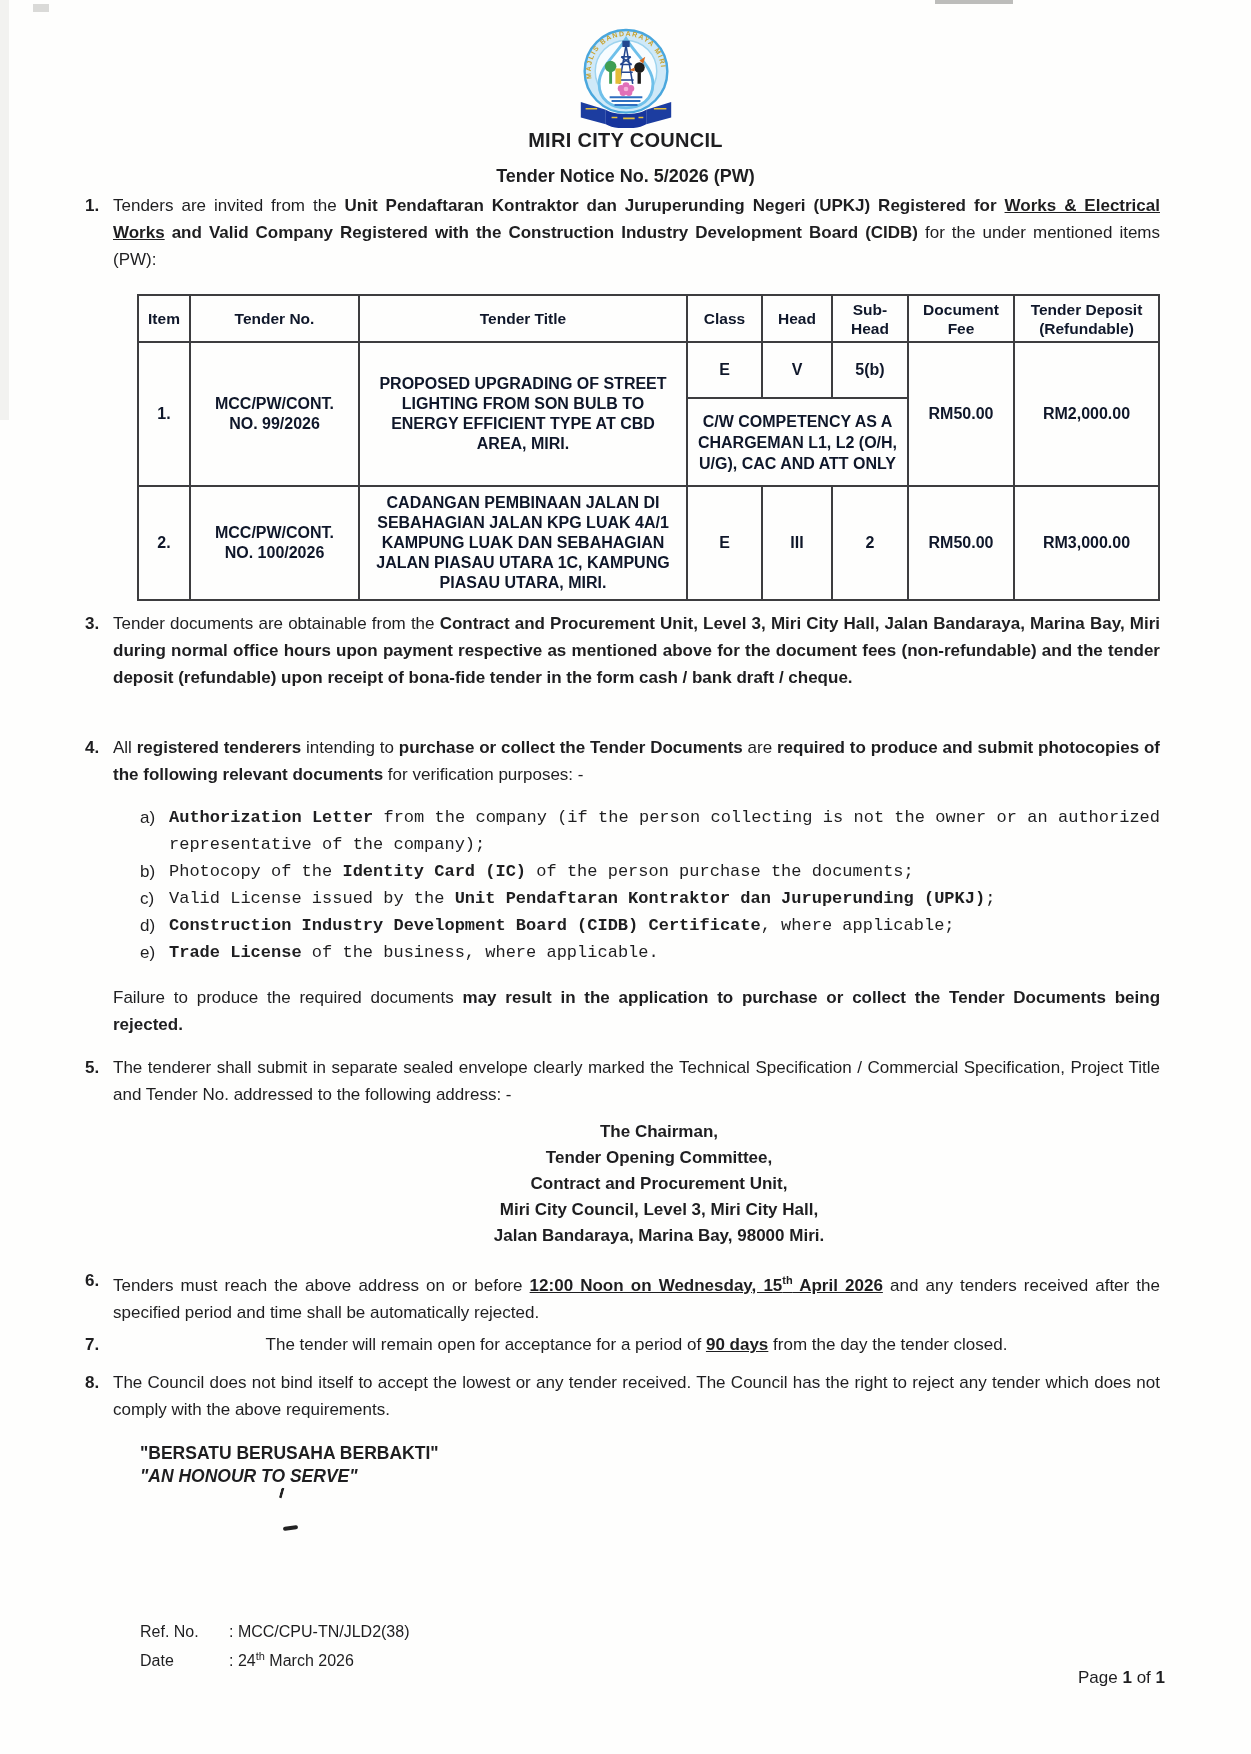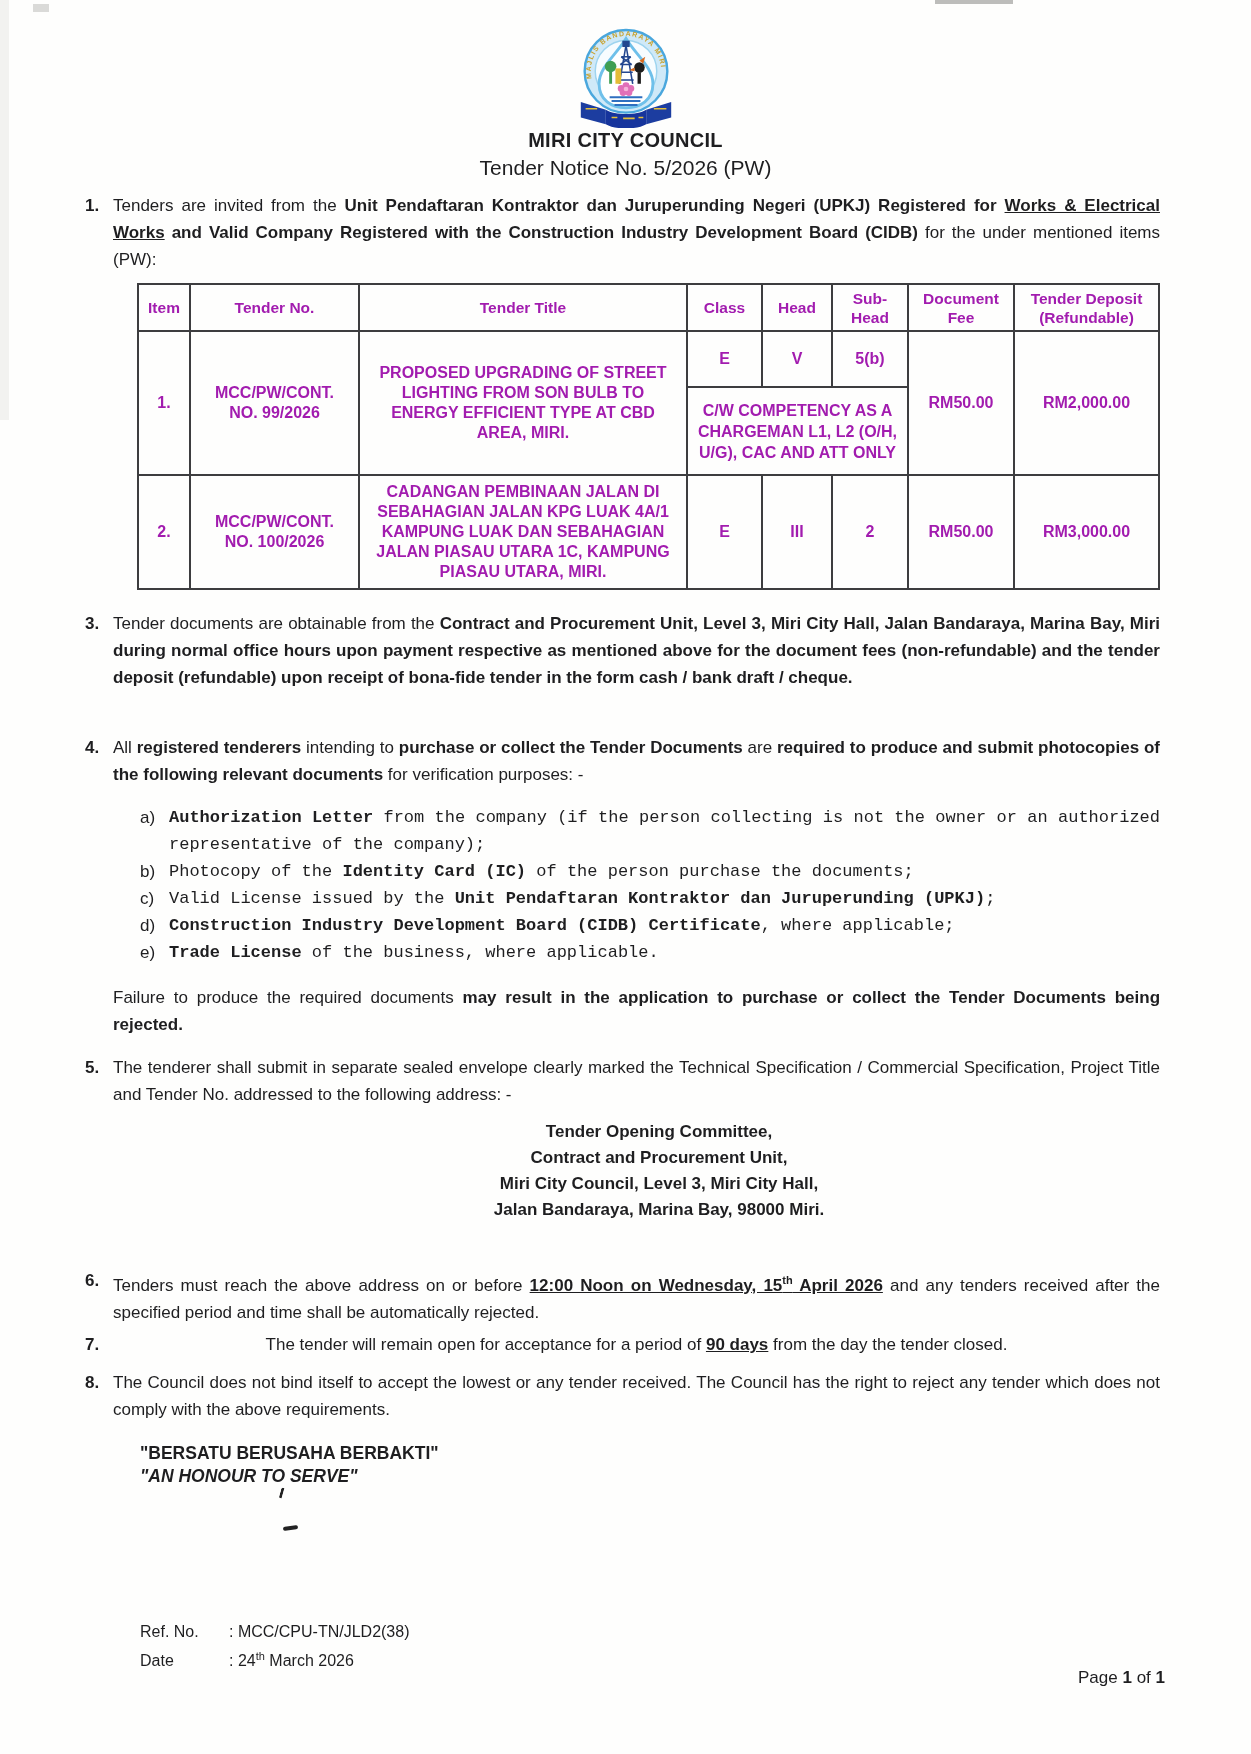--- a/index.html
+++ b/index.html
@@ -6,32 +6,32 @@
   .page{position:relative;width:1251px;height:1754px;margin:0 auto;background:#fefefd;
         font-family:"Liberation Sans","DejaVu Sans",sans-serif;color:#1e1e20;overflow:hidden;}
   
   .art-tr{position:absolute;left:935px;top:0;width:78px;height:4px;background:#bdbdbb;}
   .art-tl{position:absolute;left:33px;top:4px;width:16px;height:8px;background:#dadad8;}
   .art-left{position:absolute;left:0;top:0;width:9px;height:420px;background:#ecece9;opacity:.7;}
 
   .hdr{position:absolute;top:28px;left:0;width:100%;text-align:center;}
   .hdr .logo{display:block;margin:0 auto;width:152px;height:100px;}
   .cname{font-size:20px;font-weight:bold;letter-spacing:.3px;margin-top:1px;}
-  .tnotice{font-size:21px;font-weight:normal;margin-top:4px;}
+  .tnotice{font-size:18px;font-weight:bold;margin-top:14px;}
 
   .para{position:absolute;left:85px;width:1075px;display:flex;font-size:17px;line-height:27px;}
   .pnum{width:28px;flex:none;font-weight:bold;}
   .ptext{flex:1;text-align:justify;}
   .plain{position:absolute;font-size:17px;line-height:27px;text-align:justify;}
   .b{font-weight:bold;}
   .bu{font-weight:bold;text-decoration:underline;}
   sup{font-size:11px;}
 
-  table.tender{position:absolute;left:137px;top:283px;width:1021px;border-collapse:collapse;
-        table-layout:fixed;font-size:16px;font-weight:bold;color:#a21caf;}
+  table.tender{position:absolute;left:137px;top:294px;width:1021px;border-collapse:collapse;
+        table-layout:fixed;font-size:16px;font-weight:bold;color:#0f172a;}
   .tender td,.tender th{border:2px solid #3d3d3f;padding:2px 8px;vertical-align:middle;
         text-align:center;line-height:20px;overflow:hidden;}
   .tender th{font-size:15.5px;line-height:19px;height:41px;padding:2px 4px;}
   .cell-title{text-align:justify;padding:6px 11px;}
   .cell-tno{text-align:left;padding-left:11px;}
   .row-ehs td{height:50px;}
   .row-comp td{height:78px;line-height:21px;padding:4px 0;}
   .row-two td{height:108px;margin-top:8px;}
 
   .sublist{position:absolute;left:140px;top:804px;width:1020px;font-size:17px;line-height:27px;}
@@ -206,20 +206,21 @@
   </div>
 
   <div class="plain" style="left:113px;top:984px;width:1047px;"><span>Failure to produce the required documents </span><span class="b">may result in the application to purchase or collect the Tender Documents being rejected.</span></div>
 
   <div class="para" style="top:1054px;">
     <div class="pnum">5.</div>
     <div class="ptext">The tenderer shall submit in separate sealed envelope clearly marked the Technical Specification / Commercial Specification, Project Title and Tender No. addressed to the following address: -</div>
   </div>
 
   <div class="addr">
+    <div>The Chairman,</div>
     <div>Tender Opening Committee,</div>
     <div>Contract and Procurement Unit,</div>
     <div>Miri City Council, Level 3, Miri City Hall,</div>
     <div>Jalan Bandaraya, Marina Bay, 98000 Miri.</div>
   </div>
 
   <div class="para" style="top:1267px;">
     <div class="pnum">6.</div>
     <div class="ptext"><span>Tenders must reach the above address on or before </span><span class="bu"><span>12:00 Noon on Wednesday, 15</span><sup>th</sup><span> April 2026</span></span><span> and any tenders received after the specified period and time shall be automatically rejected.</span></div>
   </div>

